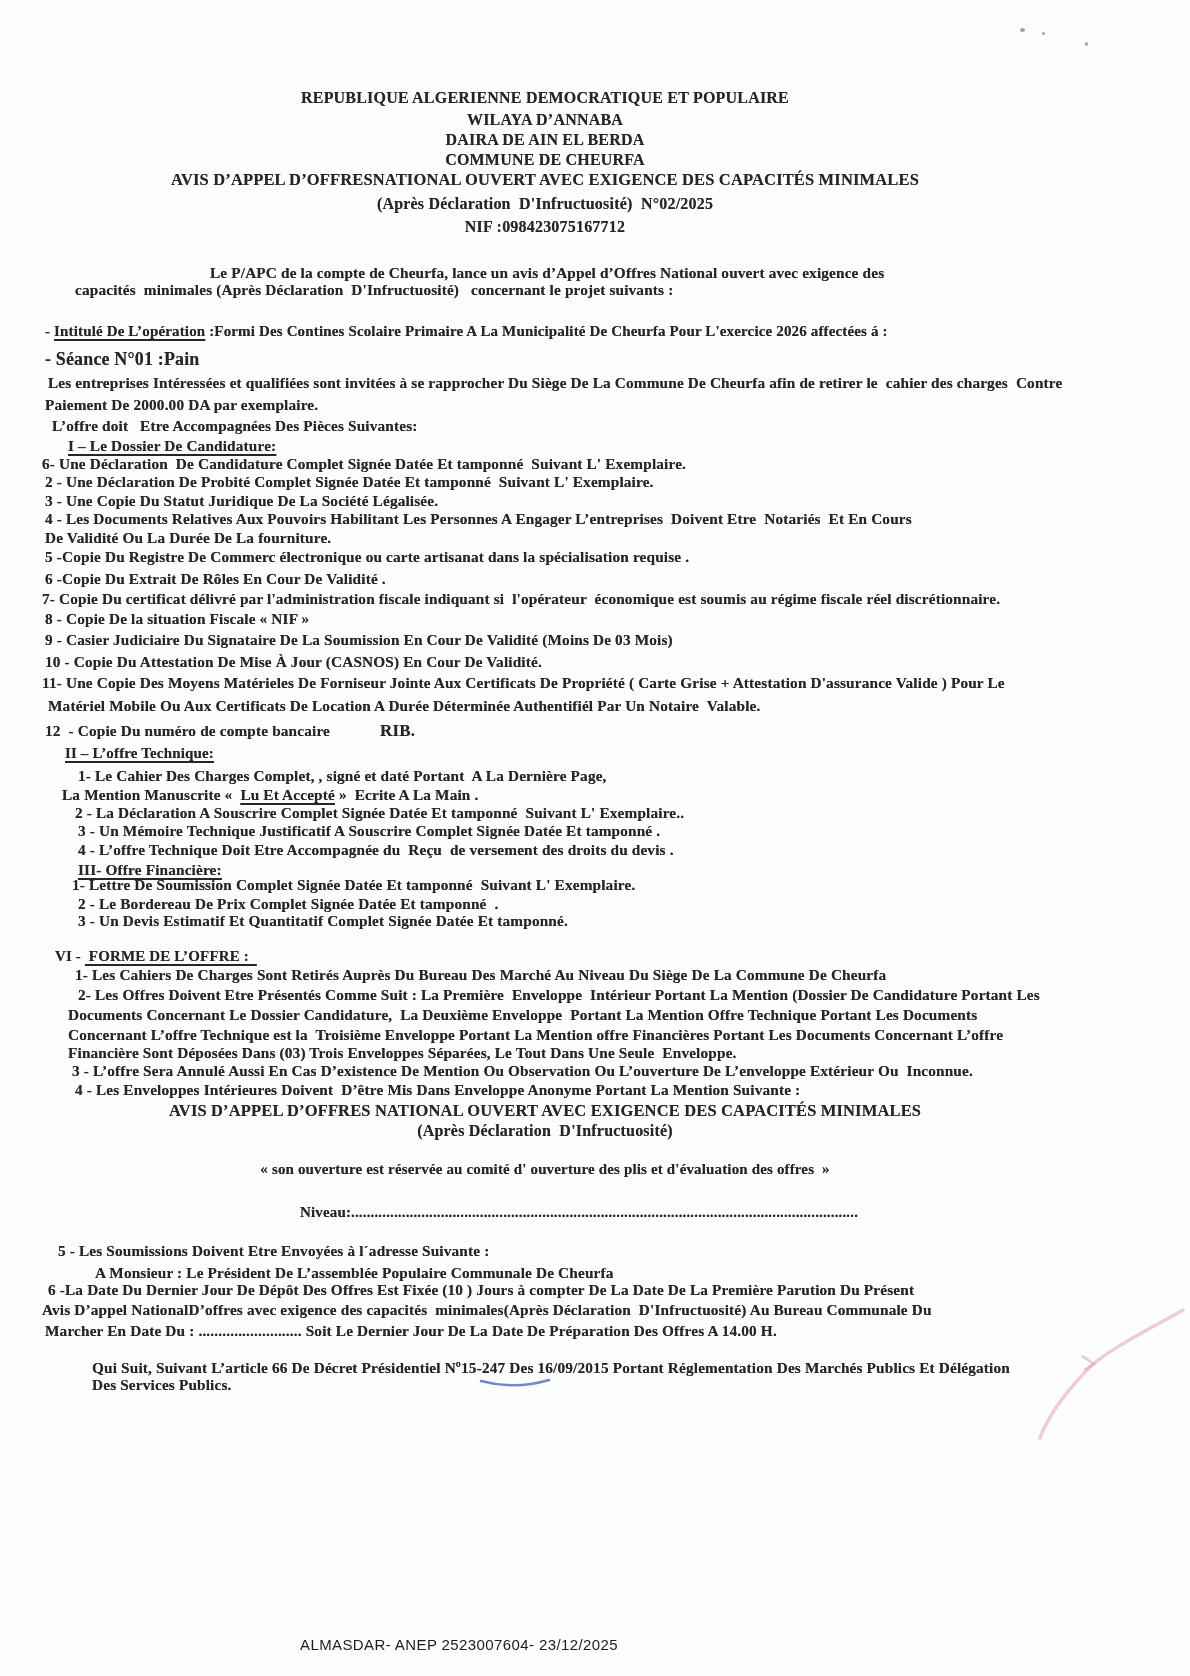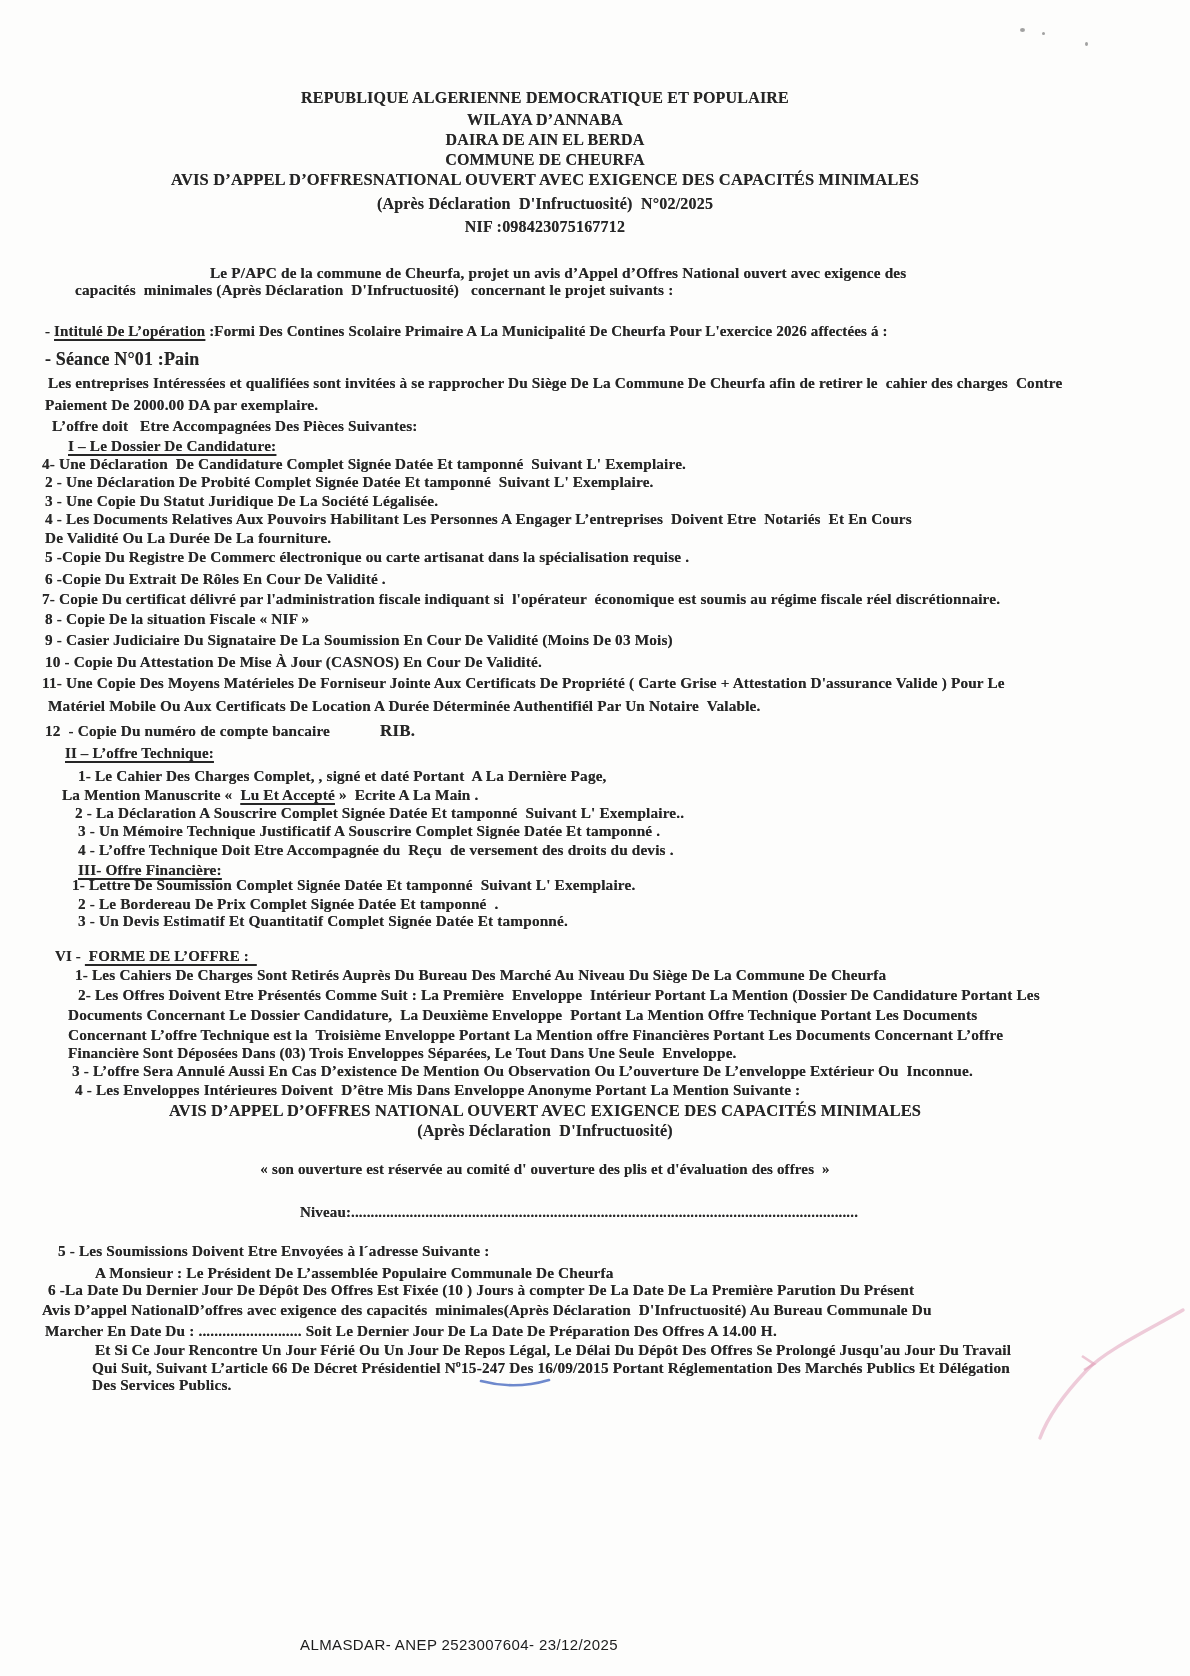--- a/index.html
+++ b/index.html
@@ -30,32 +30,32 @@
   <div class="speck" style="left:1085px;top:42px;width:3px;height:4px"></div>
 
   <div class="ln ctr hdr" style="top:89px">REPUBLIQUE ALGERIENNE DEMOCRATIQUE ET POPULAIRE</div>
   <div class="ln ctr hdr" style="top:111px">WILAYA D’ANNABA</div>
   <div class="ln ctr hdr" style="top:131px">DAIRA DE AIN EL BERDA</div>
   <div class="ln ctr hdr" style="top:151px">COMMUNE DE CHEURFA</div>
   <div class="ln ctr avis" style="top:170px">AVIS D’APPEL D’OFFRESNATIONAL OUVERT AVEC EXIGENCE DES CAPACITÉS MINIMALES</div>
   <div class="ln ctr hdr" style="top:195px">(Après Déclaration  D'Infructuosité)  N°02/2025</div>
   <div class="ln ctr hdr" style="top:218px">NIF :098423075167712</div>
 
-  <div class="ln" style="top:264px;left:210px">Le P/APC de la commune de Cheurfa, projet un avis d’Appel d’Offres National ouvert avec exigence des</div>
+  <div class="ln" style="top:264px;left:210px">Le P/APC de la compte de Cheurfa, lance un avis d’Appel d’Offres National ouvert avec exigence des</div>
   <div class="ln" style="top:281px;left:75px">capacités  minimales (Après Déclaration  D'Infructuosité)   concernant le projet suivants :</div>
 
   <div class="ln opline" style="top:323px;left:45px"><span>- </span><span class="u">Intitulé De L’opération</span><span> :Formi Des Contines Scolaire Primaire A La Municipalité De Cheurfa Pour L'exercice 2026 affectées á :</span></div>
   <div class="ln seance" style="top:349px;left:45px">- Séance N°01 :Pain</div>
 
   <div class="ln" style="top:374px;left:48px">Les entreprises Intéressées et qualifiées sont invitées à se rapprocher Du Siège De La Commune De Cheurfa afin de retirer le  cahier des charges  Contre</div>
   <div class="ln" style="top:396px;left:45px">Paiement De 2000.00 DA par exemplaire.</div>
   <div class="ln" style="top:417px;left:52px">L’offre doit   Etre Accompagnées Des Pièces Suivantes:</div>
 
   <div class="ln u" style="top:437px;left:68px">I – Le Dossier De Candidature:</div>
-  <div class="ln" style="top:455px;left:42px">4- Une Déclaration  De Candidature Complet Signée Datée Et tamponné  Suivant L' Exemplaire.</div>
+  <div class="ln" style="top:455px;left:42px">6- Une Déclaration  De Candidature Complet Signée Datée Et tamponné  Suivant L' Exemplaire.</div>
   <div class="ln" style="top:473px;left:45px">2 - Une Déclaration De Probité Complet Signée Datée Et tamponné  Suivant L' Exemplaire.</div>
   <div class="ln" style="top:492px;left:45px">3 - Une Copie Du Statut Juridique De La Société Légalisée.</div>
   <div class="ln" style="top:510px;left:45px">4 - Les Documents Relatives Aux Pouvoirs Habilitant Les Personnes A Engager L’entreprises  Doivent Etre  Notariés  Et En Cours</div>
   <div class="ln" style="top:529px;left:45px">De Validité Ou La Durée De La fourniture.</div>
   <div class="ln" style="top:548px;left:45px">5 -Copie Du Registre De Commerc électronique ou carte artisanat dans la spécialisation requise .</div>
   <div class="ln" style="top:570px;left:45px">6 -Copie Du Extrait De Rôles En Cour De Validité .</div>
   <div class="ln" style="top:590px;left:42px">7- Copie Du certificat délivré par l'administration fiscale indiquant si  l'opérateur  économique est soumis au régime fiscale réel discrétionnaire.</div>
   <div class="ln" style="top:610px;left:45px">8 - Copie De la situation Fiscale « NIF »</div>
   <div class="ln" style="top:631px;left:45px">9 - Casier Judiciaire Du Signataire De La Soumission En Cour De Validité (Moins De 03 Mois)</div>
   <div class="ln" style="top:653px;left:45px">10 - Copie Du Attestation De Mise À Jour (CASNOS) En Cour De Validité.</div>
@@ -89,21 +89,20 @@
 
   <div class="ln ctr opline" style="top:1161px">« son ouverture est réservée au comité d' ouverture des plis et d'évaluation des offres  »</div>
 
   <div class="ln opline" style="top:1204px;left:300px">Niveau:..................................................................................................................................</div>
 
   <div class="ln" style="top:1242px;left:58px">5 - Les Soumissions Doivent Etre Envoyées à l´adresse Suivante :</div>
   <div class="ln" style="top:1264px;left:95px">A Monsieur : Le Président De L’assemblée Populaire Communale De Cheurfa</div>
   <div class="ln" style="top:1281px;left:48px">6 -La Date Du Dernier Jour De Dépôt Des Offres Est Fixée (10 ) Jours à compter De La Date De La Première Parution Du Présent</div>
   <div class="ln" style="top:1301px;left:42px">Avis D’appel NationalD’offres avec exigence des capacités  minimales(Après Déclaration  D'Infructuosité) Au Bureau Communale Du</div>
   <div class="ln" style="top:1322px;left:45px">Marcher En Date Du : .......................... Soit Le Dernier Jour De La Date De Préparation Des Offres A 14.00 H.</div>
-  <div class="ln" style="top:1341px;left:95px">Et Si Ce Jour Rencontre Un Jour Férié Ou Un Jour De Repos Légal, Le Délai Du Dépôt Des Offres Se Prolongé Jusqu'au Jour Du Travail</div>
   <div class="ln" style="top:1359px;left:92px"><span>Qui Suit, Suivant L’article 66 De Décret Présidentiel </span><span>Nº15-247</span><span> Des 16/09/2015 Portant Réglementation Des Marchés Publics Et Délégation</span></div>
   <div class="ln" style="top:1376px;left:92px">Des Services Publics.</div>
 
   <svg class="penlayer" width="1190" height="1676" viewBox="0 0 1190 1676">
     <path d="M481,1381 Q515,1390 549,1380" fill="none" stroke="#4a6bc0" stroke-width="2.6" stroke-linecap="round" opacity="0.8"></path>
     <path d="M1183,1310 C1152,1328 1106,1350 1087,1370 C1066,1392 1048,1416 1040,1438" fill="none" stroke="#e09ab5" stroke-width="3.4" stroke-linecap="round" opacity="0.5"></path>
     <path d="M1082,1356 l12,8 l-10,6" fill="none" stroke="#e09ab5" stroke-width="2.6" opacity="0.55"></path>
   </svg>
 
   <div class="ln footer" style="top:1636px;left:300px">ALMASDAR- ANEP 2523007604- 23/12/2025</div>

